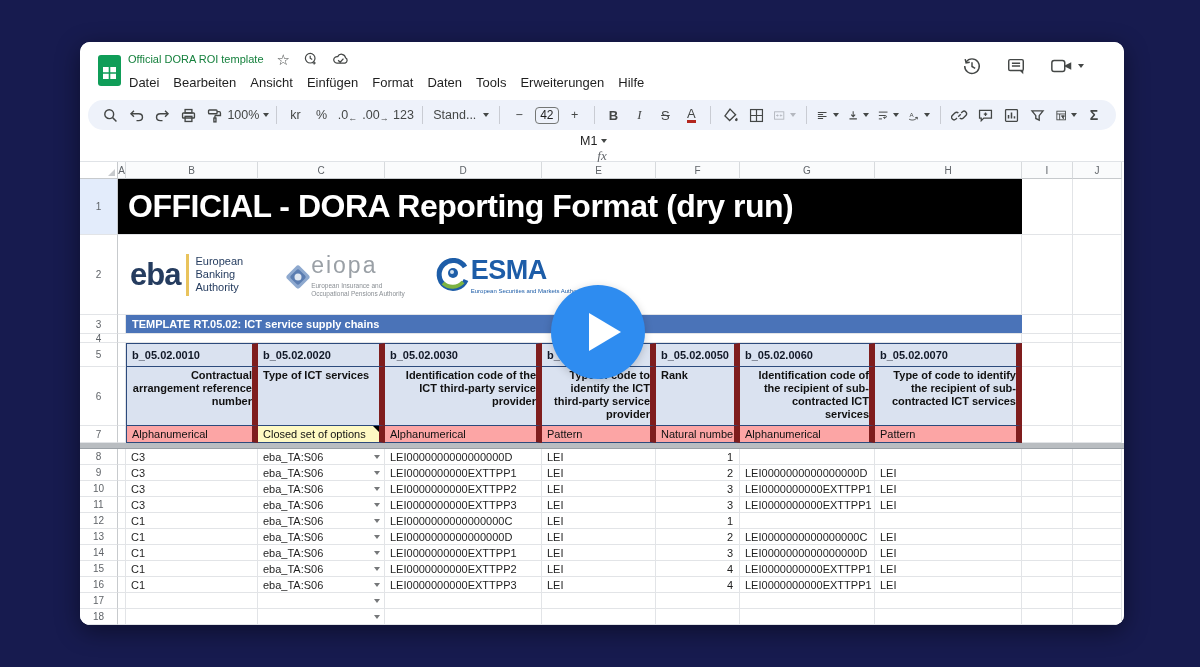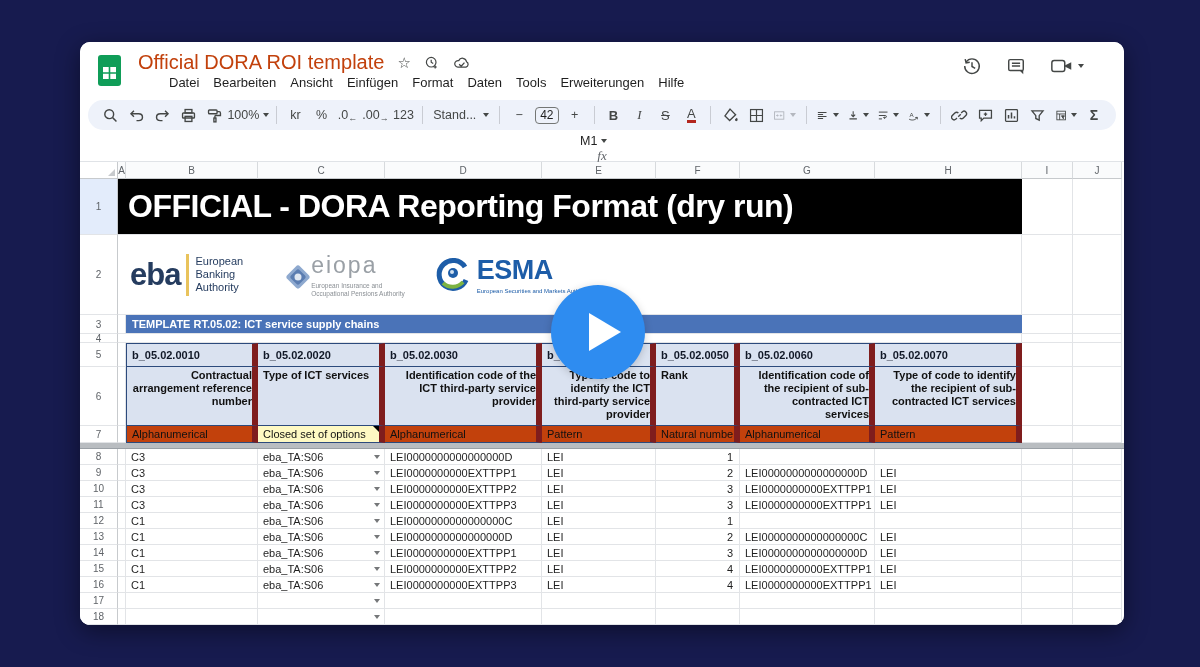--- a/index.html
+++ b/index.html
@@ -13,23 +13,23 @@
   .window {
     position:absolute; left:80px; top:42px; width:1044px; height:583px;
     background:#fff; border-radius:10px; overflow:hidden;
     box-shadow:0 6px 24px rgba(0,0,0,.45);
   }
 
   
   .titlebar { position:absolute; left:0; top:0; width:100%; height:58px; background:#fff; }
   .sheets-logo { position:absolute; left:18px; top:13px; }
   .doc-title-row { position:absolute; left:48px; top:9px; display:flex; align-items:center; gap:13px; }
-  .doc-title { font-size:20px; color:#c2410c; white-space:nowrap;margin-left:10px; }
+  .doc-title { font-size:11px; color:#15803d; white-space:nowrap; }
   .title-ico { color:#444746; font-size:15px; line-height:1; display:flex; align-items:center; }
-  .menubar { position:absolute; left:42px; top:30px; display:flex;padding-left:40px; }
+  .menubar { position:absolute; left:42px; top:30px; display:flex; }
   .menu-item { font-size:13px; color:#1f1f1f; padding:3px 7px; border-radius:4px; cursor:default; }
   .top-right { position:absolute; right:40px; top:14px; display:flex; align-items:center; gap:24px; }
   .tr-btn { display:flex; align-items:center; }
 
   
   .toolbar {
     position:absolute; left:8px; top:58px; width:1028px; height:30px;
     background:#eef2fa; border-radius:20px;
     display:flex; align-items:center; padding:0 10px; gap:2px;
   }
@@ -91,42 +91,42 @@
                display:flex; align-items:center; padding-left:6px; border-bottom:1px solid #e2e4e7; }
   .span-904 { width:904px; flex:none; border-right:1px solid #e2e4e7; border-bottom:1px solid #e2e4e7; }
 
   
   .hc { border:none; border-right:6px solid #7f1d1d; border-bottom:1px solid #2c4a7c; background:#dae2f0;text-align:right; }
   .hc.first { border-left:1px solid #2c4a7c; }
   .r5 .hc { border-top:1px solid #2c4a7c; font-weight:bold; color:#111827; }
   .r6 .hc { font-weight:bold; color:#111; align-items:flex-start; padding-top:2px;
             white-space:normal; line-height:13px; font-size:11px; }
   .r7 .hc { font-size:11px; color:#111; }
-  .bg-yellow { background:#c2410c; }
+  .bg-yellow { background:#fca5a5; }
   .bg-pink { background:#fef9c3; }
   .note-tri { position:absolute; right:0; top:0; width:0; height:0;
               border-left:6px solid transparent; border-top:6px solid #000; }
 
   .freeze-divider { height:6px; background:#b9bdc1; border-bottom:1px solid #9aa0a6; }
 
   .num { justify-content:flex-end; padding-right:6px; padding-left:0; }
   .dd { position:absolute; right:4px; top:50%; margin-top:-2px; width:0; height:0;
         border-left:3.5px solid transparent; border-right:3.5px solid transparent;
         border-top:4.5px solid #757779; }
 
   
   .logo-eba { display:flex; align-items:center; gap:6px; margin-right:38px; }
   .eba-word { font-size:31px; font-weight:bold; color:#253c5f; letter-spacing:-1px; }
   .eba-bar { width:3px; height:42px; background:#e9c35c; }
   .eba-lines { font-size:11px; color:#253c5f; line-height:13px; font-weight:500; }
   .logo-eiopa { display:flex; align-items:center; margin-right:30px; }
   .eiopa-diamond { width:30px; height:30px; position:relative; }
   .eiopa-word { font-size:23px; color:#9aa0a6; letter-spacing:2px; font-weight:500; }
   .eiopa-sub { font-size:6.5px; color:#8a8f94; line-height:8px; margin-top:3px; }
-  .logo-esma { display:flex; align-items:center; gap:6px; }
+  .logo-esma { display:flex; align-items:center; gap:0; }
   .esma-word { font-size:27px; font-weight:bold; color:#1d5da8; letter-spacing:-.5px; }
   .esma-sub { font-size:6px; color:#1d5da8; margin-top:2px; }
 
   
   .play-btn { position:absolute; left:471px; top:243px; width:94px; height:94px; border-radius:50%;
               background:#2e8cf0; display:flex; align-items:center; justify-content:center; z-index:30;
               box-shadow:0 2px 8px rgba(0,0,0,.18); }
 </style>
 </head>
 <body>

